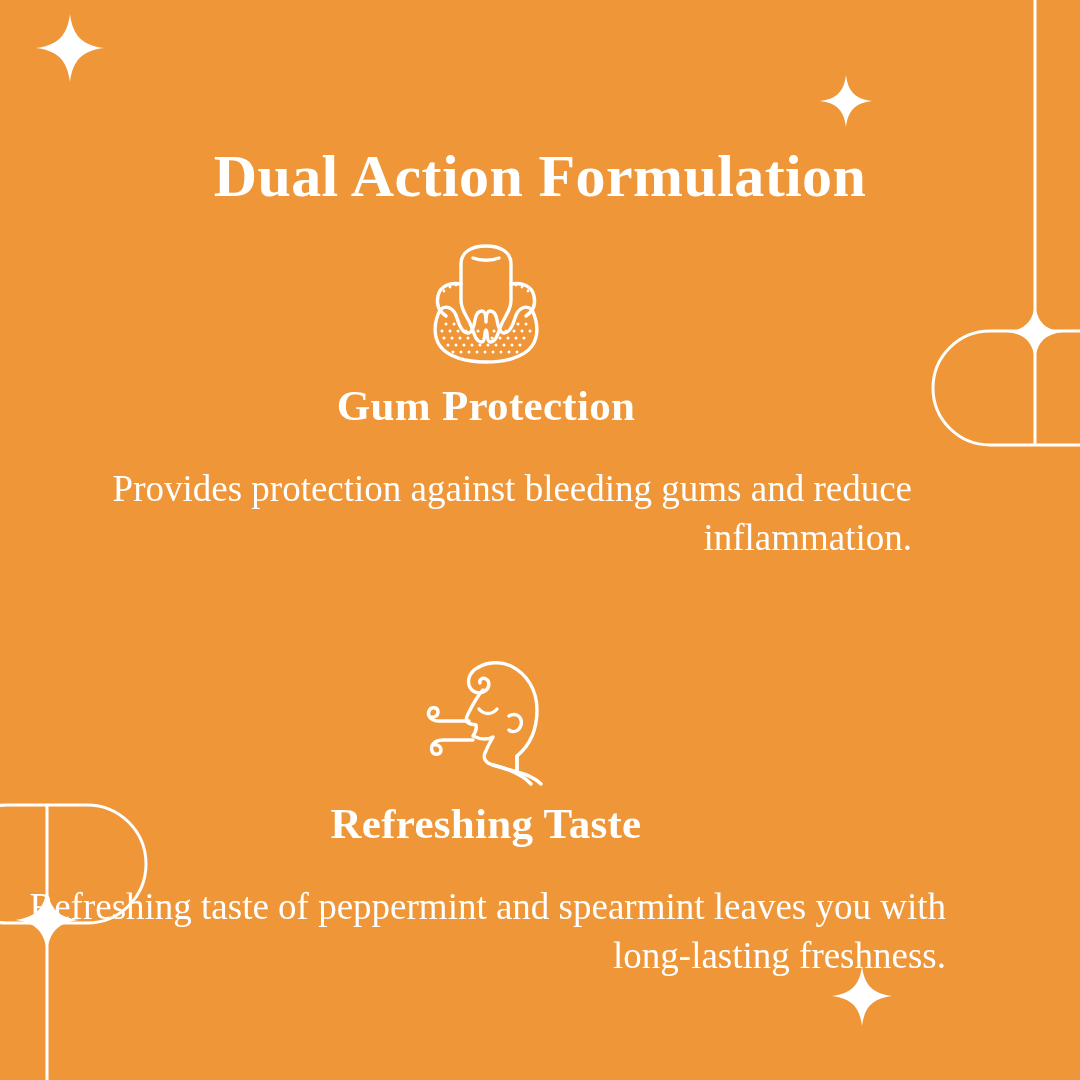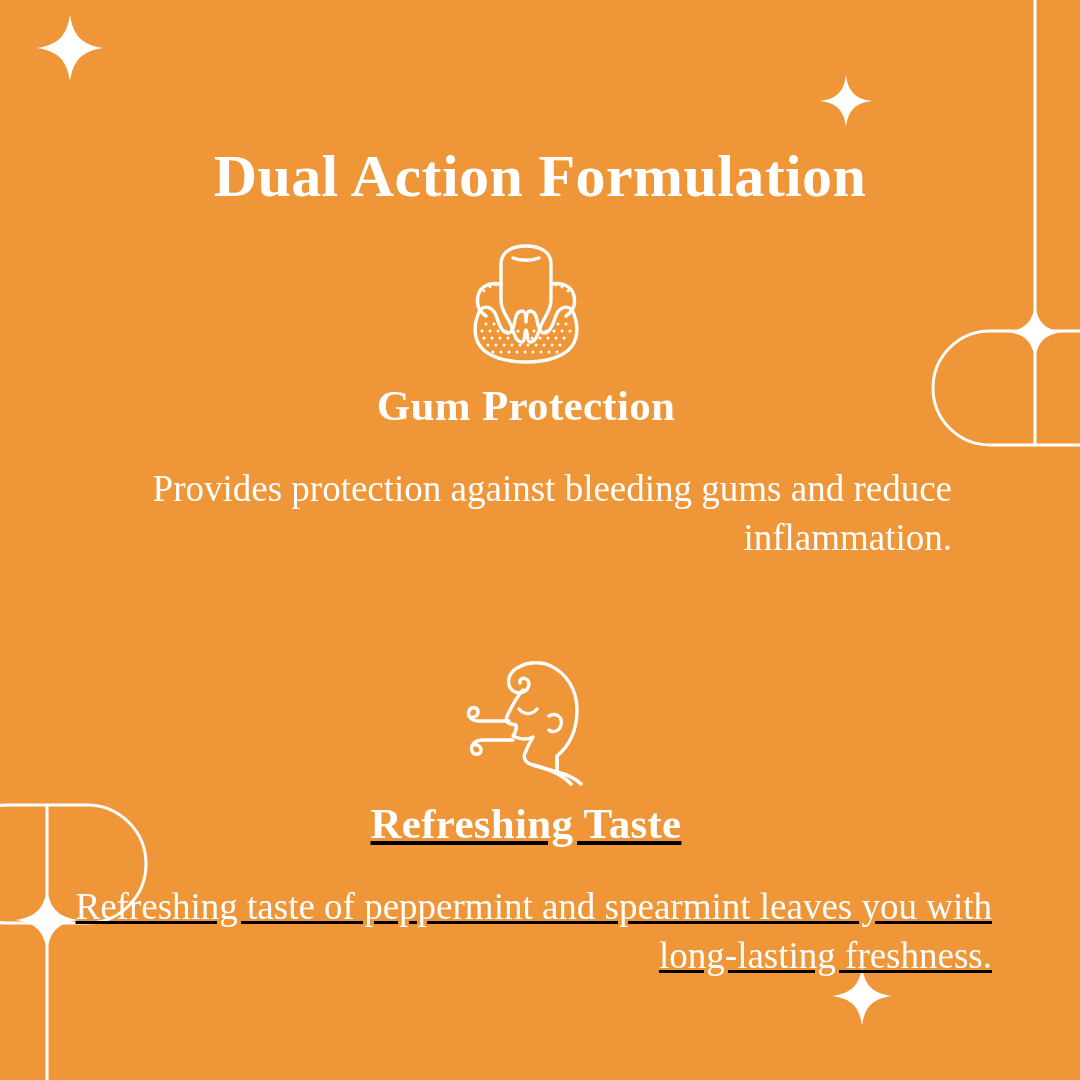--- a/index.html
+++ b/index.html
@@ -61,24 +61,23 @@
     letter-spacing: 0.4px;
     line-height: 1.05;
     white-space: nowrap;
   }
 
   .feature {
     position: absolute;
     left: 0;
     width: 972px;
     text-align: center;
-    margin-left: 40px;
   }
   .feature-gum { top: 238px; }
-  .feature-taste { top: 660px; text-decoration: underline; }
+  .feature-taste { top: 660px; }
 
   .feature-icon {
     display: block;
     margin: 0 auto;
     width: 132px;
     height: 132px;
   }
   .feature-icon-taste {
     width: 138px;
     height: 126px;
@@ -101,21 +100,21 @@
     color: #ffffff;
     font-size: 37px;
     font-weight: normal;
     line-height: 1.32;
     margin-top: 10px;
     padding: 0 60px;
     text-align: right;
   }
   .feature-desc-taste {
     margin-top: 8px;
-    padding: 0 20px;
+    padding: 0 26px;
   }
 </style>
 </head>
 <body>
 
 <div id="canvas">
 
   <div class="deco-layer">
     <svg width="1080" height="1080" viewBox="0 0 1080 1080" xmlns="http://www.w3.org/2000/svg">
       <defs>

